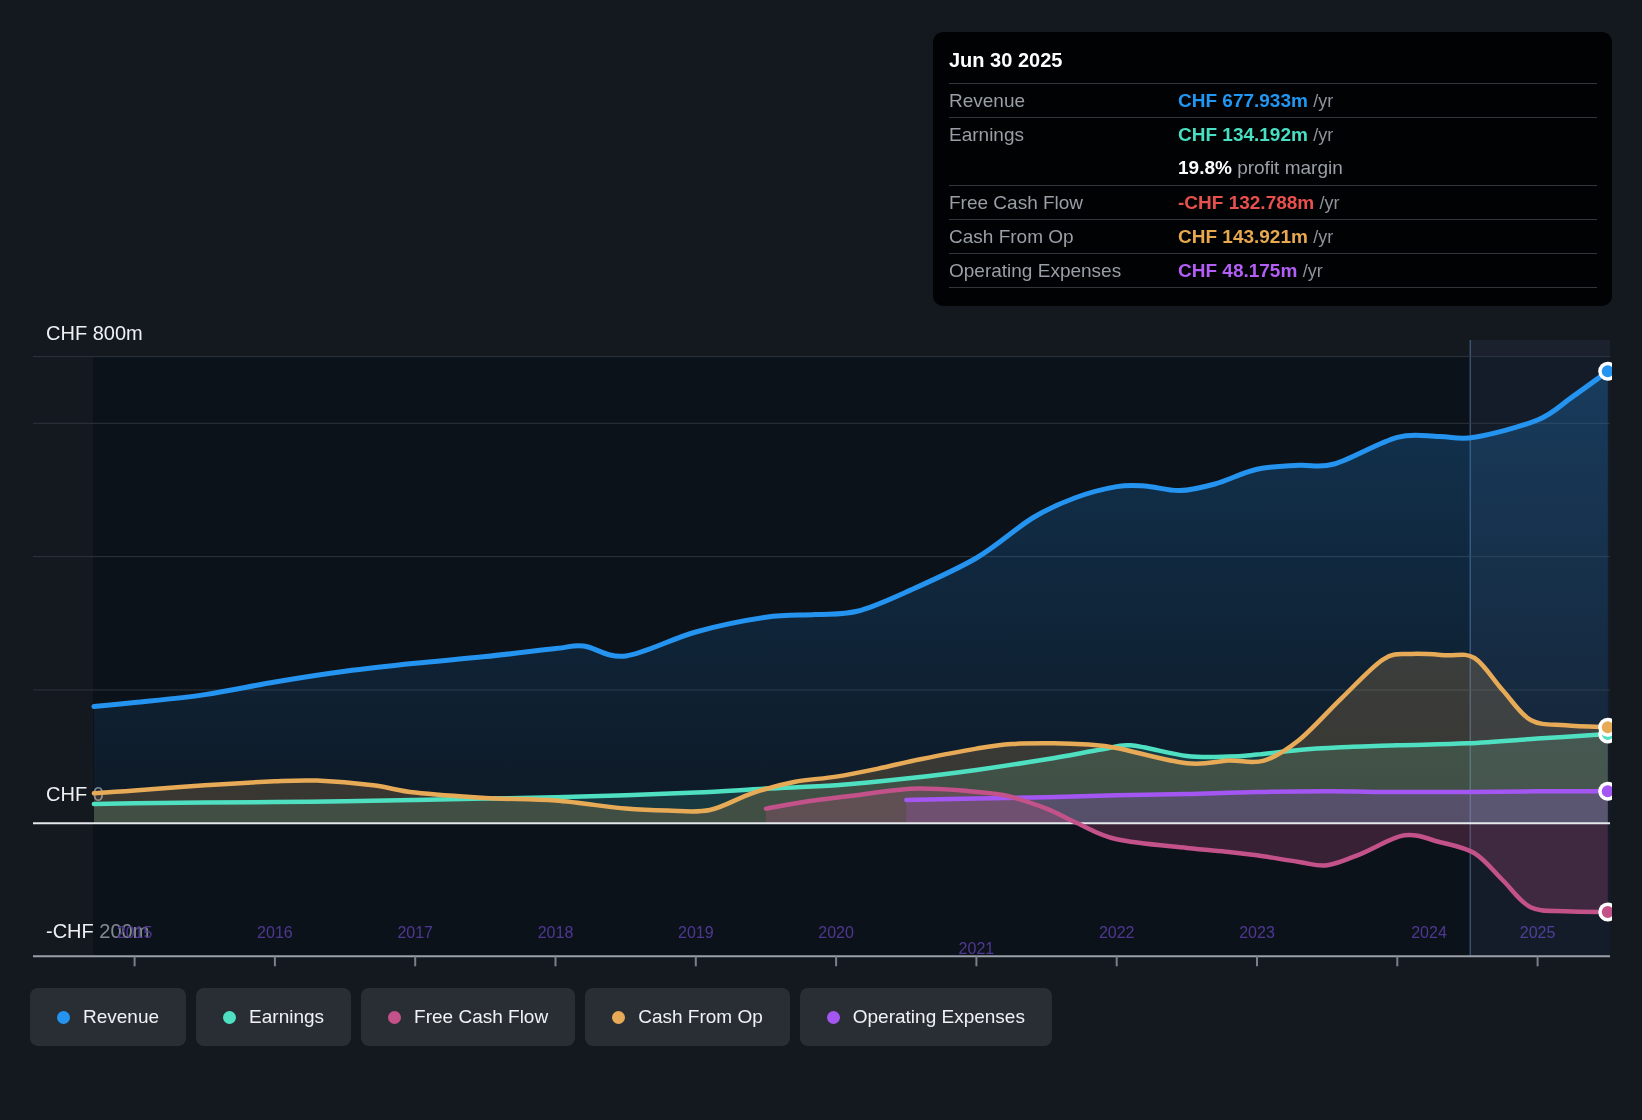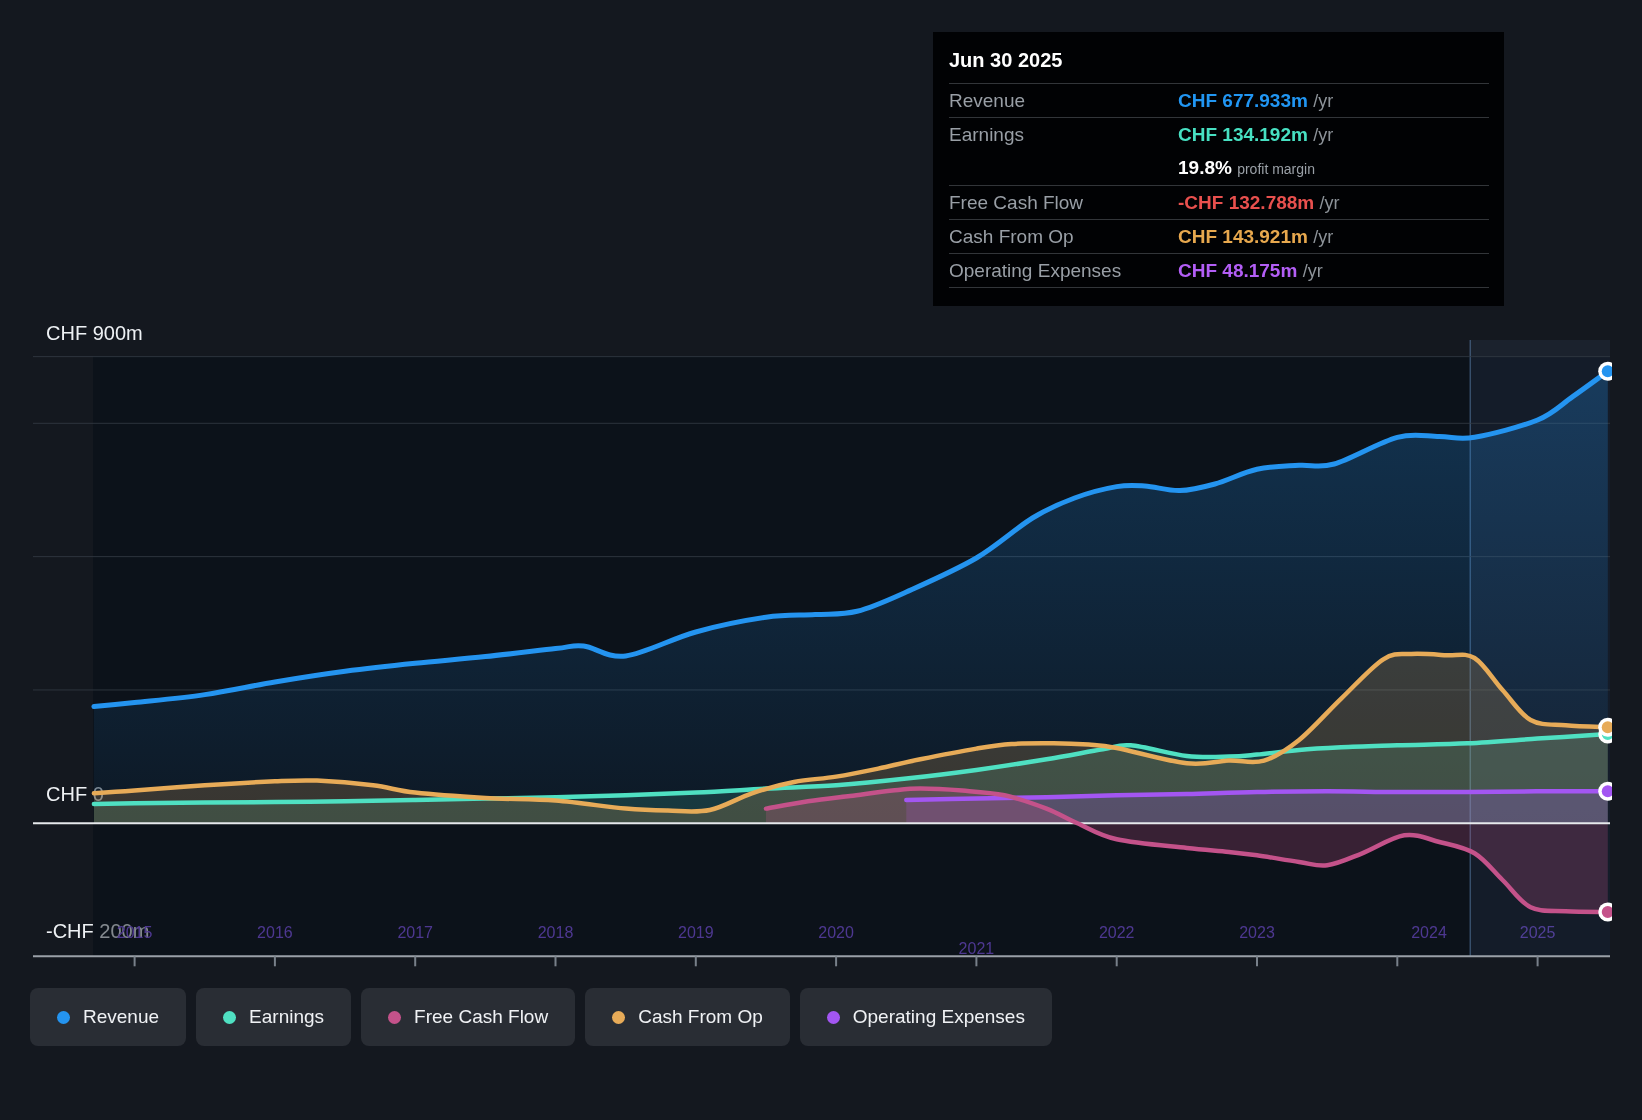--- a/index.html
+++ b/index.html
@@ -19,59 +19,59 @@
   #ylabel-bottom{top:918px;}
   #x-axis-labels{position:absolute;left:0;top:0;z-index:1;}
   .x-label{
     position:absolute;top:924px;width:90px;margin-left:-45px;text-align:center;
     color:#8b5cf6;font-size:16px;font-weight:400;
   }
   
   #chart-svg{position:absolute;left:0;top:0;z-index:2;}
   
   .tooltip{
-    position:absolute;left:933px;top:32px;width:571px;height:274px;
-    background:#010204;z-index:10;padding:0 15px 0 16px;border-radius:0;
+    position:absolute;left:933px;top:32px;width:679px;height:274px;
+    background:#010204;z-index:10;padding:0 15px 0 16px;border-radius:10px;
   }
   .tt-title{
     height:51px;line-height:56px;color:#ffffff;font-size:20px;font-weight:700;
   }
   .tt-row{
     display:grid;grid-template-columns:229px 1fr;align-items:center;
     min-height:34px;border-top:1px solid #323539;
   }
   .tt-row.no-sep{border-top:none;}
   .tt-rows{border-bottom:1px solid #323539;}
   .tt-label{color:#999fa6;font-size:19px;font-weight:400;}
   .tt-val{font-size:19px;font-weight:700;white-space:nowrap;}
   .tt-unit{color:#8d9399;font-size:18px;font-weight:400;}
   .c-revenue{color:#2196f3;}
   .c-earnings{color:#47e0c2;}
   .c-margin{color:#ffffff;}
   .c-fcf{color:#e8504e;}
   .c-cashop{color:#e7a84e;}
   .c-opex{color:#b35ef6;}
-  .tt-margin-text{color:#9aa0a7;font-size:14px;font-weight:400;}
+  .tt-margin-text{color:#9aa0a7;font-size:19px;font-weight:400;}
   
   .legend{
     position:absolute;left:30px;top:988px;display:flex;gap:10px;z-index:5;
   }
   .chip{
     display:flex;align-items:center;gap:13px;height:58px;padding:0 27px;
     background:#292d34;border-radius:8px;cursor:pointer;
   }
   .chip .dot{width:13px;height:13px;border-radius:50%;flex:0 0 auto;}
   .chip .chip-label{color:#f0f2f5;font-size:19px;font-weight:400;white-space:nowrap;}
 </style>
 </head>
 <body>
 
 <div class="page">
 
-  <div class="y-label" id="ylabel-top">CHF 900m</div>
+  <div class="y-label" id="ylabel-top">CHF 800m</div>
   <div class="y-label" id="ylabel-zero">CHF 0</div>
   <div class="y-label" id="ylabel-bottom">-CHF 200m</div>
 
   <div id="x-axis-labels">
       <span class="x-label" style="left: 134.6px;">2015</span>
       <span class="x-label" style="left: 274.9px;">2016</span>
       <span class="x-label" style="left: 415.2px;">2017</span>
       <span class="x-label" style="left: 555.5px; text-align: center;">2018</span>
       <span class="x-label" style="left: 695.8px;">2019</span>
       <span class="x-label" style="left: 836.1px;">2020</span>

